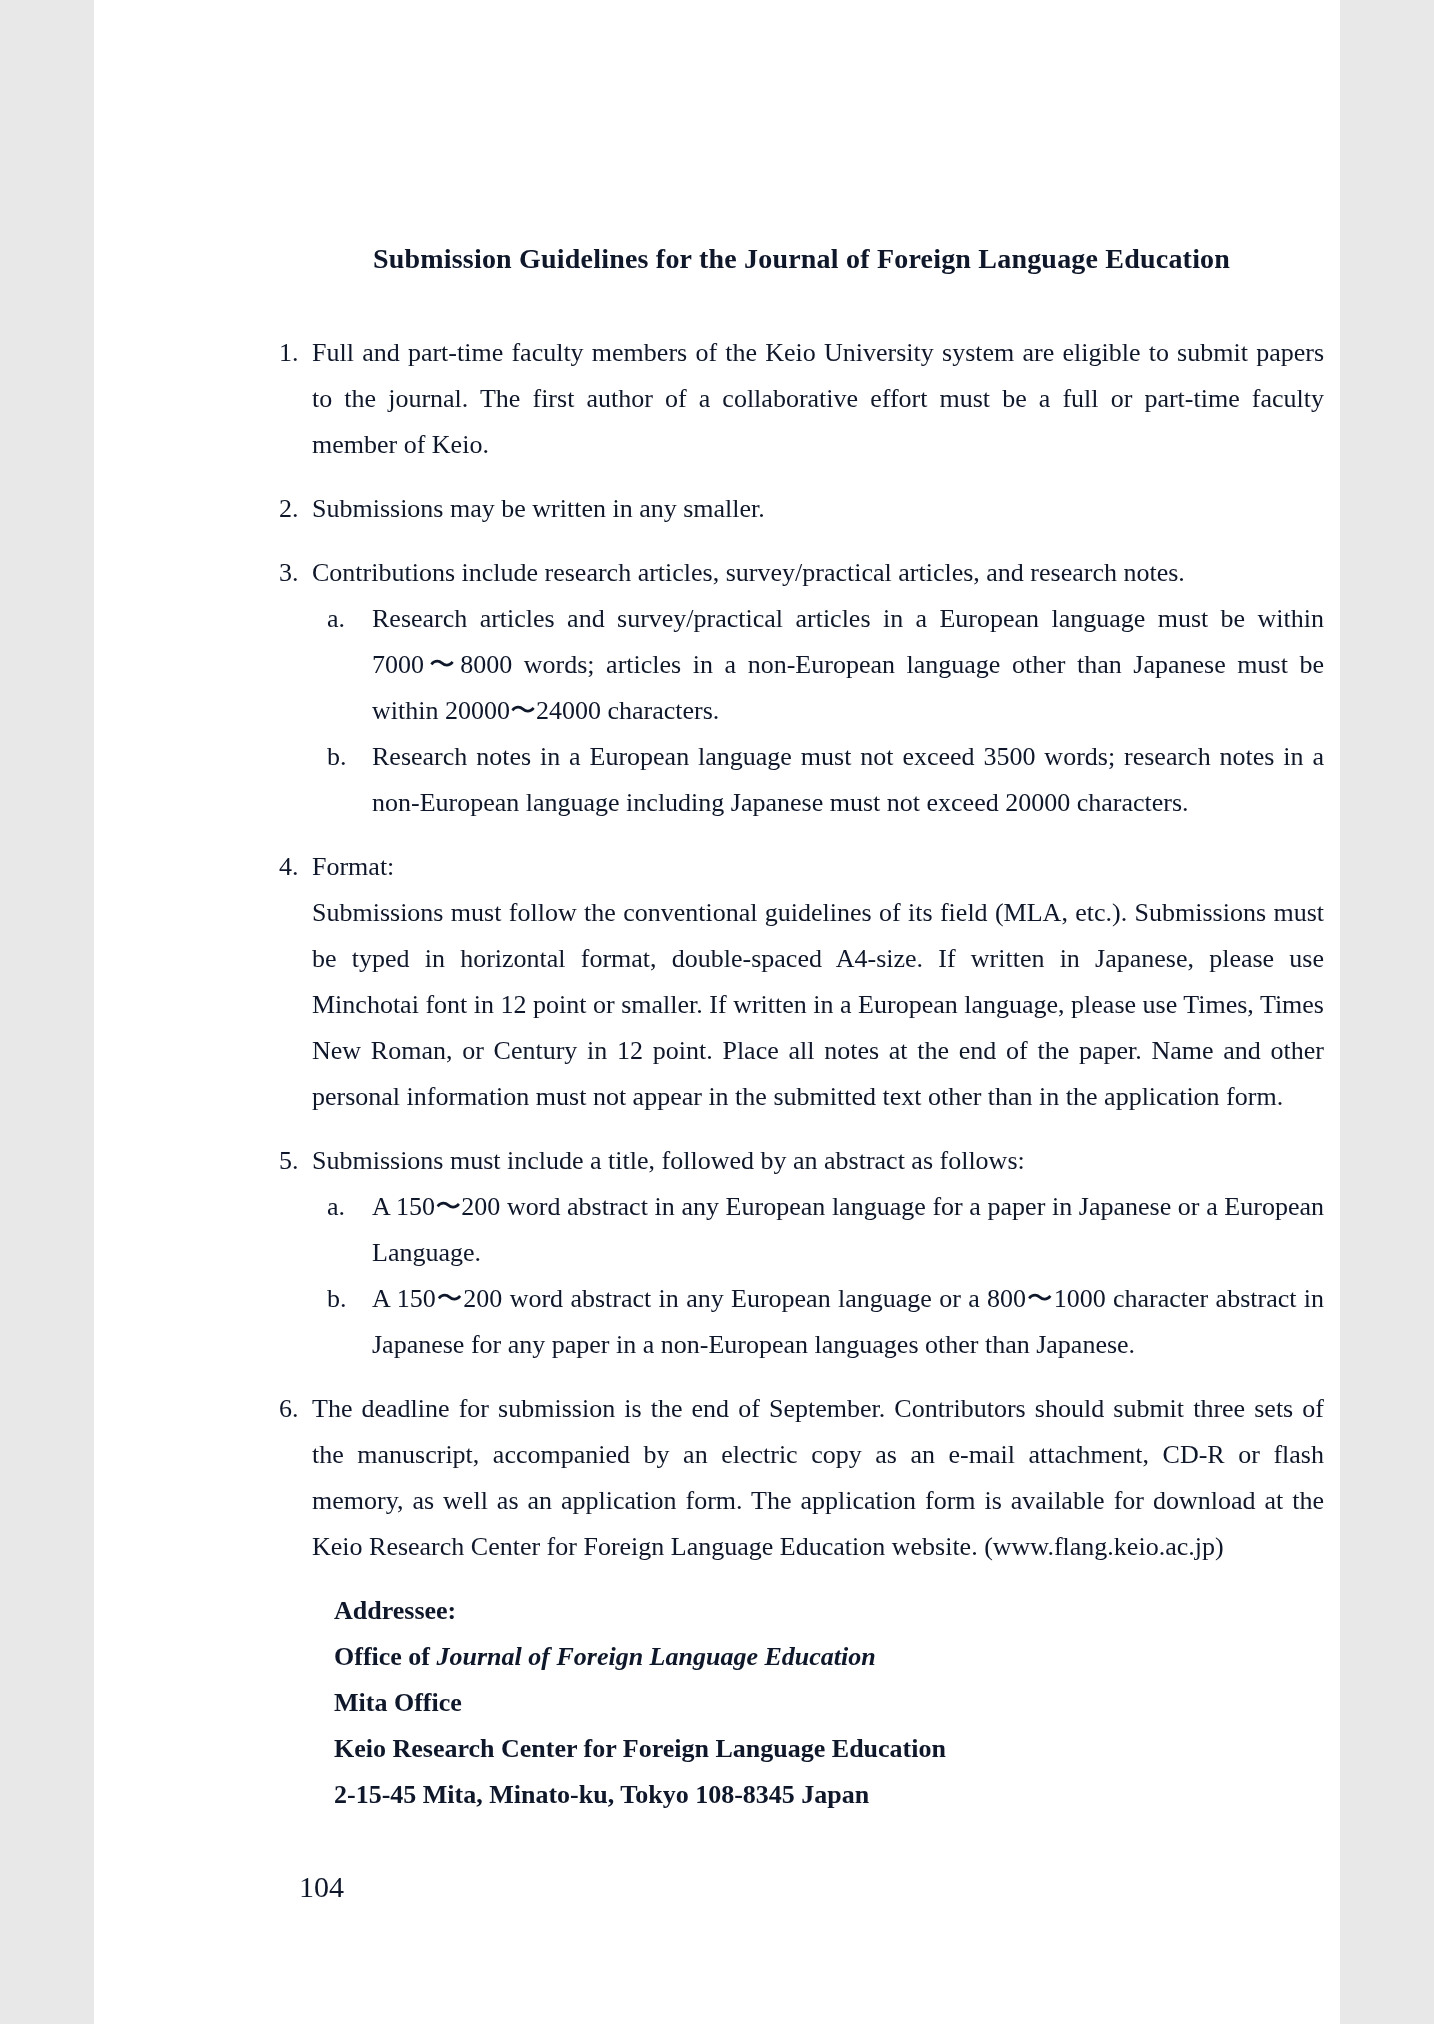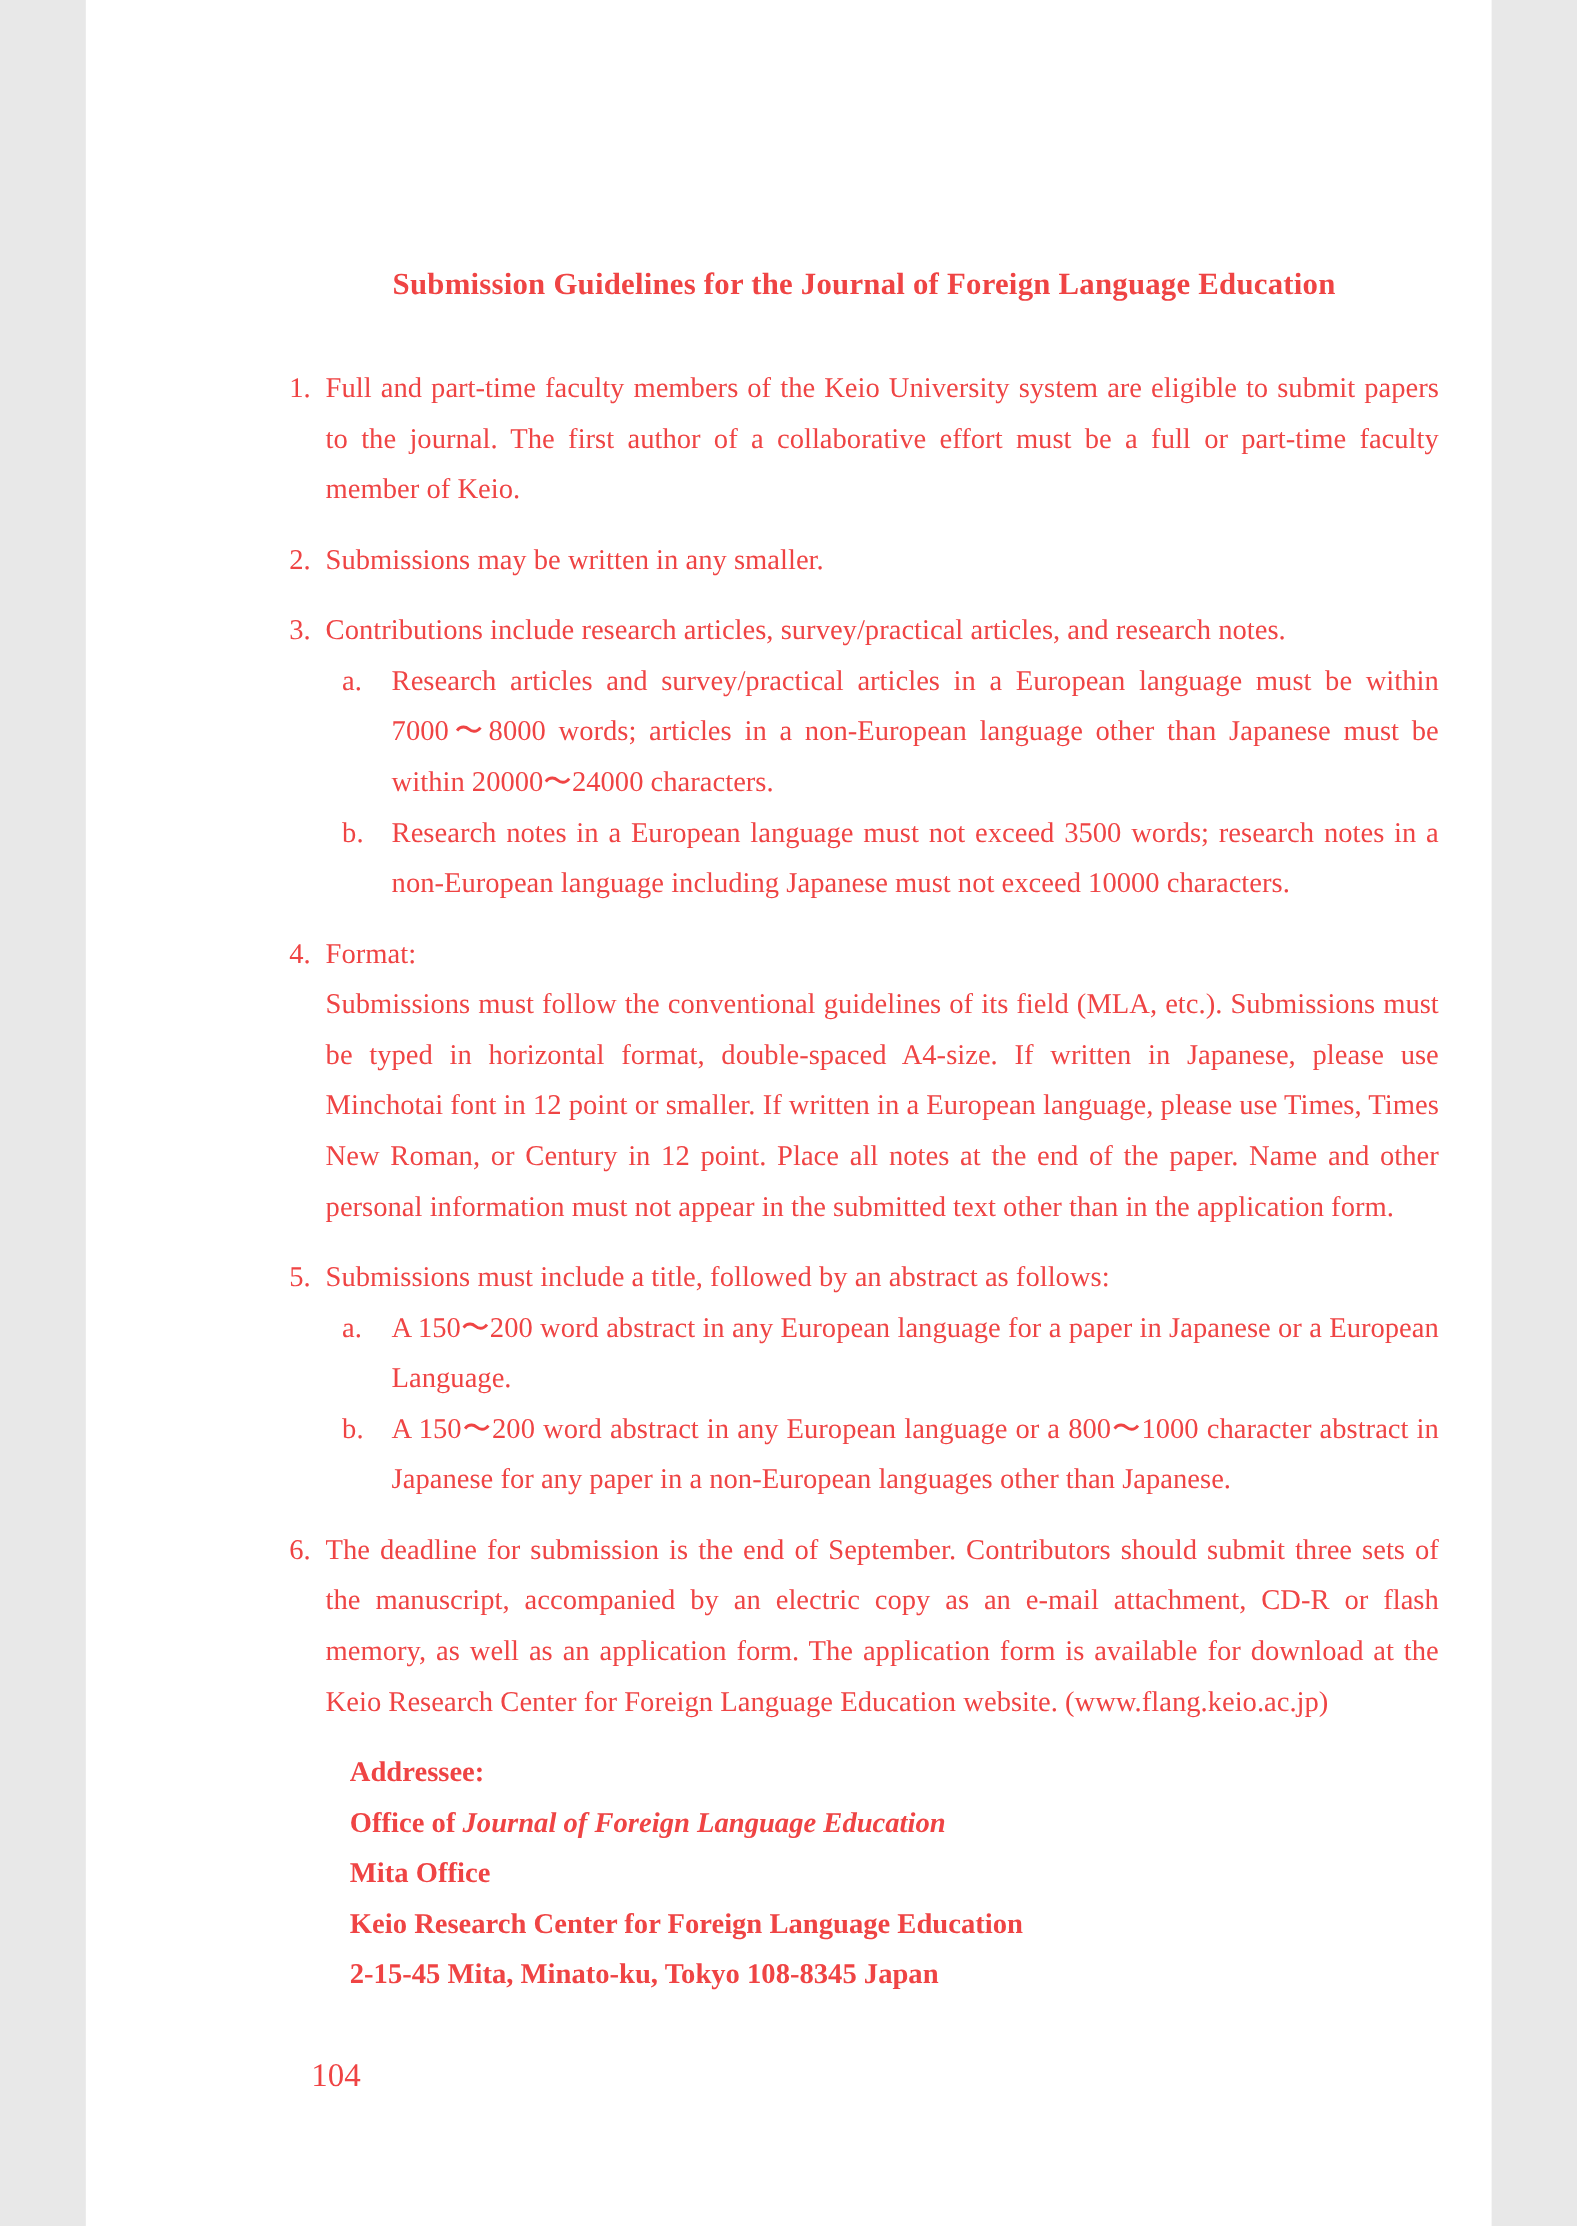--- a/index.html
+++ b/index.html
@@ -1,26 +1,25 @@
 <!DOCTYPE html>
 <html><head>
 <meta charset="utf-8">
 <style>
   html,body { margin:0; padding:0; background:#e8e8e8; }
   .page {
     position:relative;
     width:1246px; height:2024px;
     margin:0 auto;
     background:#ffffff;
-    color:#ef4444;
+    color:#0f172a;
     font-family:"Liberation Serif","DejaVu Serif",serif;
     font-size:26px;
     line-height:46px;
     overflow:hidden;
-    padding-left:32px;
   }
   .doc {
     position:absolute;
     left:185px; top:236px;
     width:1045px;
   }
   .title {
     font-size:28px;
     font-weight:bold;
     text-align:center;
@@ -67,21 +66,21 @@
     <div class="item">
       <span class="num">3.</span>
       <div class="itext">
         <div class="lead">Contributions include research articles, survey/practical articles, and research notes.</div>
         <div class="sub">
           <span class="subnum">a.</span>
           <div class="subtext">Research articles and survey/practical articles in a European language must be within 7000〜8000 words; articles in a non-European language other than Japanese must be within 20000〜24000 characters.</div>
         </div>
         <div class="sub">
           <span class="subnum">b.</span>
-          <div class="subtext">Research notes in a European language must not exceed 3500 words; research notes in a non-European language including Japanese must not exceed 10000 characters.</div>
+          <div class="subtext">Research notes in a European language must not exceed 3500 words; research notes in a non-European language including Japanese must not exceed 20000 characters.</div>
         </div>
       </div>
     </div>
 
     <div class="item">
       <span class="num">4.</span>
       <div class="itext">
         <div class="lead">Format:</div>
         <div class="para">Submissions must follow the conventional guidelines of its field (MLA, etc.). Submissions must be typed in horizontal format, double-spaced A4-size. If written in Japanese, please use Minchotai font in 12 point or smaller. If written in a European language, please use Times, Times New Roman, or Century in 12 point. Place all notes at the end of the paper. Name and other personal information must not appear in the submitted text other than in the application form.</div>
       </div>

